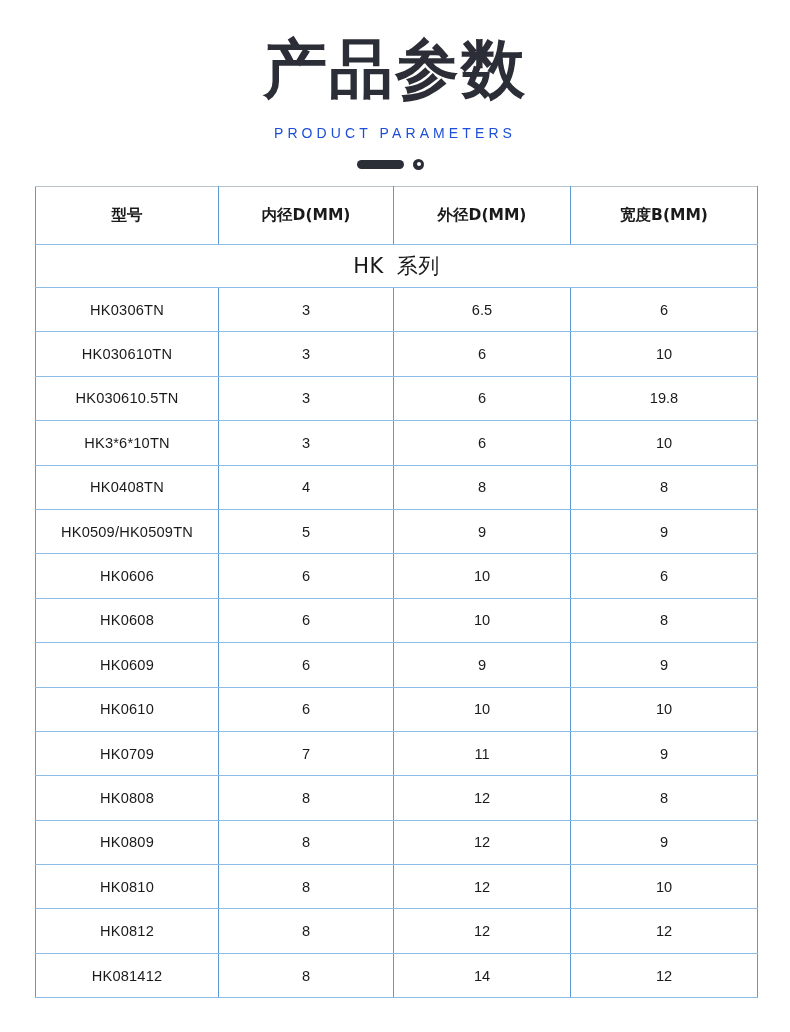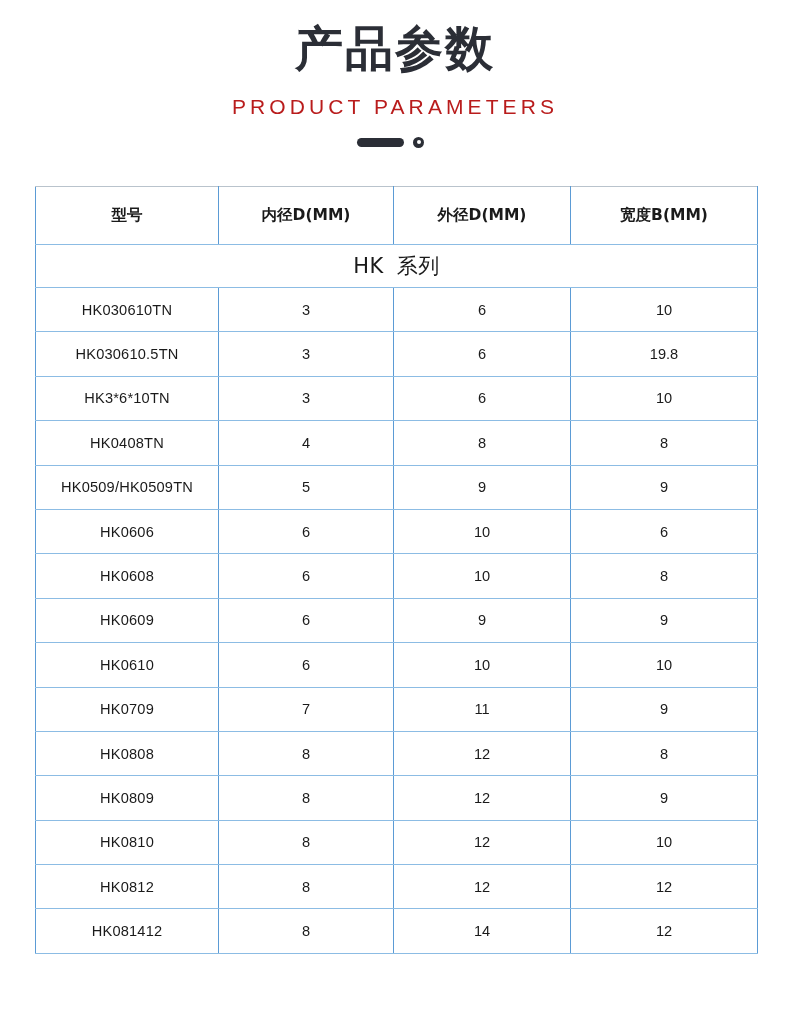--- a/index.html
+++ b/index.html
@@ -22,33 +22,33 @@
     background: #ffffff;
     overflow: hidden;
   }
 
   
   .header {
     padding-top: 22px;
     text-align: center;
   }
   .title {
-    font-size: 48px;
+    font-size: 64px;
     line-height: 1.12;
     font-weight: 700;
     color: #2b2e36;
     letter-spacing: 2px;
-    margin: 0;
+    margin: 12px;
     font-family: "DejaVu Sans", "Liberation Sans", sans-serif;
   }
   .subtitle {
     margin: 19px 0 0 0;
-    font-size: 21px;
+    font-size: 14px;
     font-weight: 400;
-    color: #b91c1c;
+    color: #1d4ed8;
     letter-spacing: 4.1px;
     font-family: "Liberation Sans", "DejaVu Sans", sans-serif;
   }
 
   .divider {
     margin: 16px auto 0 auto;
     width: 76px;
     height: 14px;
     position: relative;
   }
@@ -169,20 +169,26 @@
           <th>外径D(MM)</th>
           <th>宽度B(MM)</th>
         </tr>
       </thead>
       <tbody>
         <tr class="section">
           <td colspan="4">
             <span>HK</span><span class="gap"></span><span>系列</span>
           </td>
         </tr>
+      <tr class="data">
+            <td class="model">HK0306TN</td>
+            <td>3</td>
+            <td>6.5</td>
+            <td>6</td>
+          </tr>
           <tr class="data">
             <td class="model">HK030610TN</td>
             <td>3</td>
             <td>6</td>
             <td>10</td>
           </tr>
           <tr class="data">
             <td class="model">HK030610.5TN</td>
             <td>3</td>
             <td>6</td>

